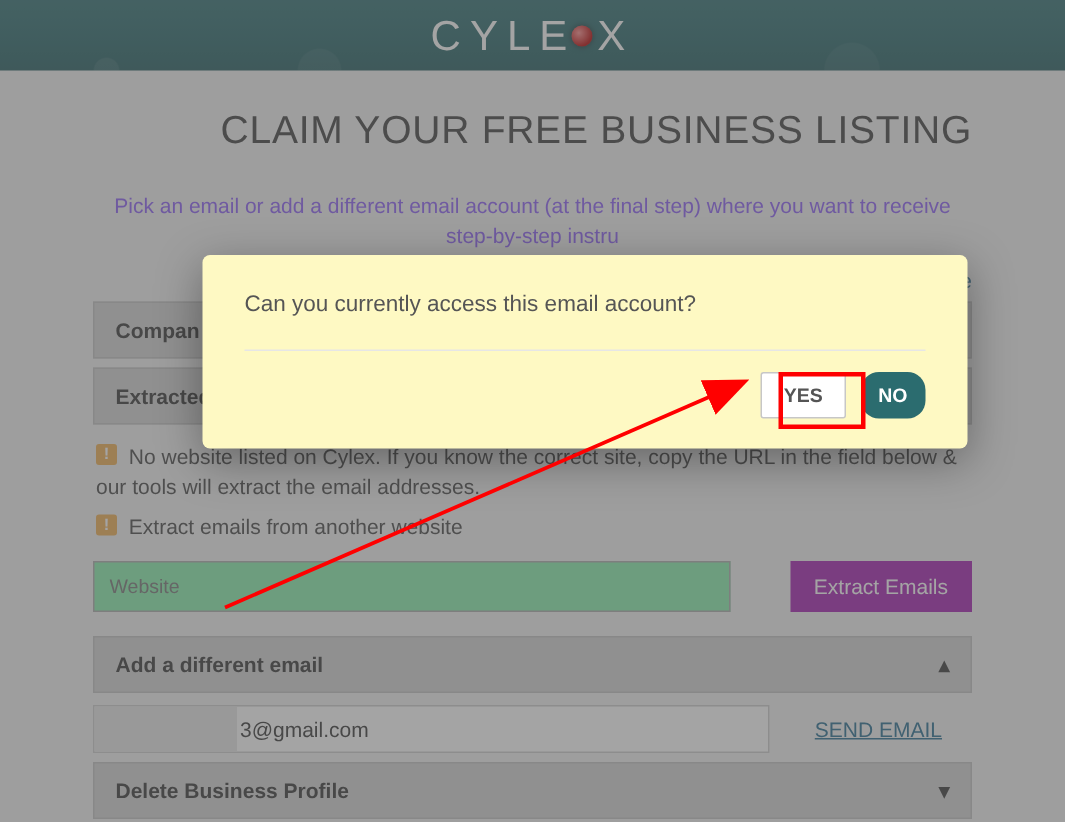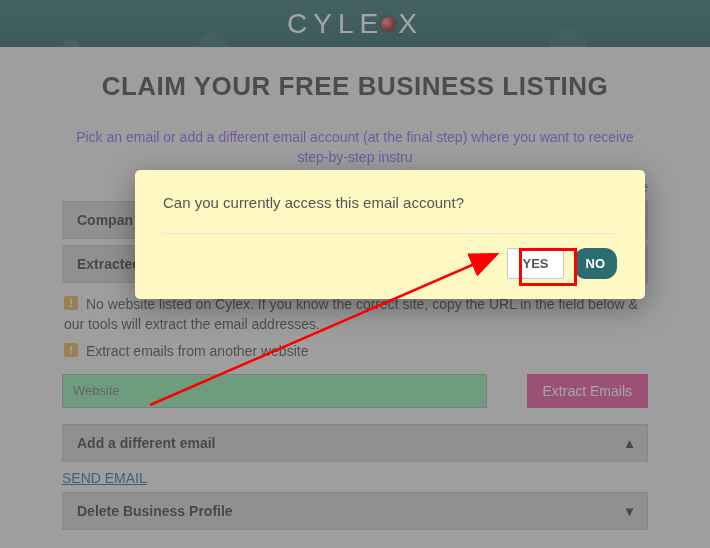--- a/index.html
+++ b/index.html
@@ -45,23 +45,23 @@
     border-radius: 50%;
     margin: 0 3px 0 -3px;
     display: inline-block;
     box-shadow: 0 0 4px rgba(0,0,0,0.6);
   }
   .page {
     padding: 24px 62px 40px 62px;
     color: #444;
   }
   h1.title {
-    text-align: center;
+    text-align: right;
     font-size: 26px;
-    font-weight: 700;
+    font-weight: 400;
     color: #3c3c3c;
     margin-bottom: 26px;
     letter-spacing: 0.5px;
   }
   .intro {
     font-size: 14px;
     color: #8b5cf6;
     margin-bottom: 12px;
     line-height: 1.4;
     text-align: center;
@@ -118,21 +118,21 @@
   .website-input {
     flex: 1;
     height: 34px;
     border: 1px solid #aaa;
     padding: 0 10px;
     font-size: 13px;
     color: #666;
     background: #86efac;
   }
   .extract-btn {
-    background: #ec4899;
+    background: #a21caf;
     color: #fff;
     border: none;
     padding: 9px 16px;
     font-size: 14px;
     cursor: pointer;
   }
   .email-row {
     display: flex;
     align-items: center;
     gap: 30px;
@@ -273,20 +273,24 @@
       <input class="website-input" placeholder="Website" style="">
       <button class="extract-btn">Extract Emails</button>
     </div>
   </div>
 
   <div class="accordion-header">
     <span>Add a different email</span>
     <span class="chev">▴</span>
   </div>
   <div class="email-row">
+    <div class="email-display">
+      <div class="email-mask"></div>
+      <span class="email-text">3@gmail.com</span>
+    </div>
     <a href="#" class="send-email-link">SEND EMAIL</a>
   </div>
 
   <div class="accordion-header">
     <span>Delete Business Profile</span>
     <span class="chev">▾</span>
   </div>
 </div>
 
 <div class="overlay"></div>

